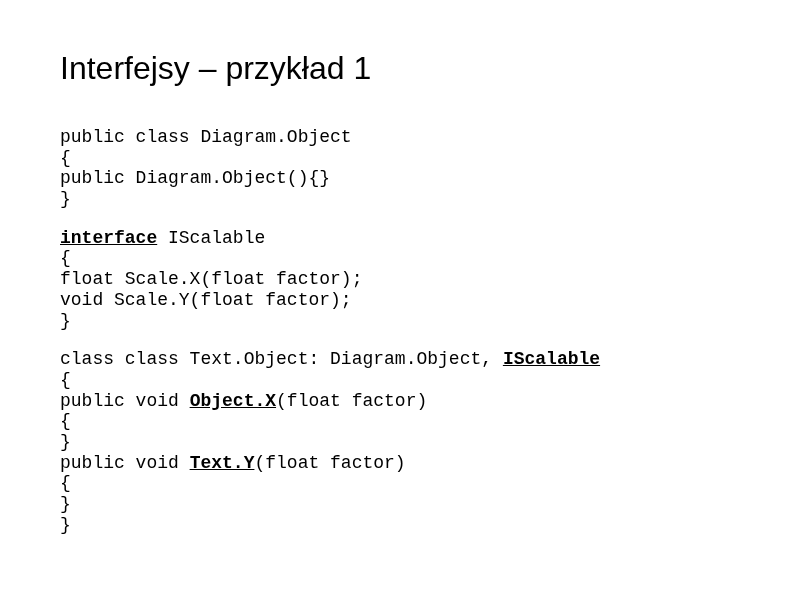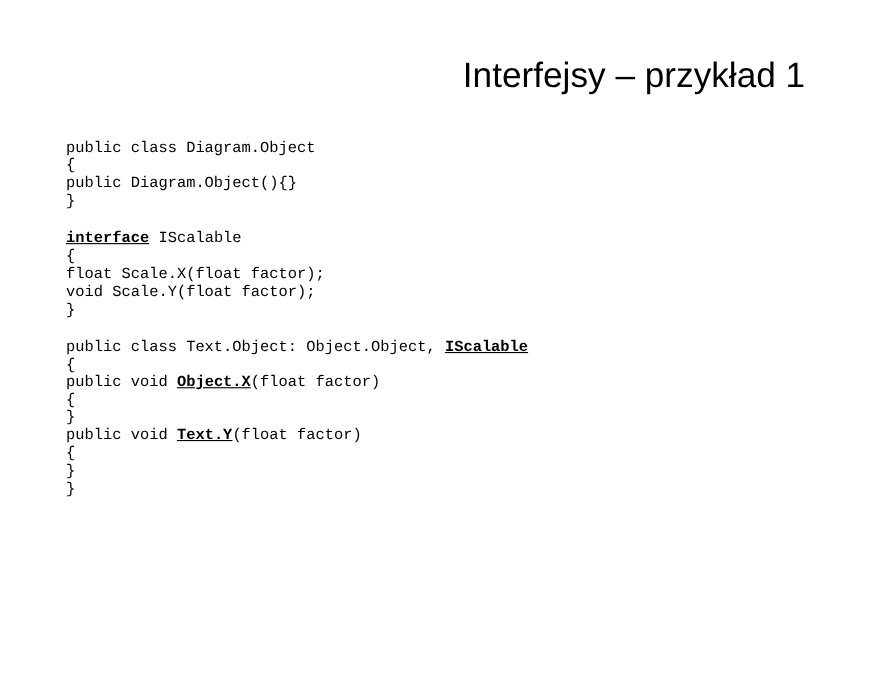--- a/index.html
+++ b/index.html
@@ -8,29 +8,29 @@
       box-sizing: border-box;
     }
     body {
       width: 792px;
       height: 612px;
       background: #ffffff;
       font-family: Arial, Helvetica, sans-serif;
       padding: 50px 60px;
     }
     .title {
-      text-align: right;
+      text-align: left;
       font-size: 32px;
       font-weight: normal;
       margin-bottom: 40px;
       color: #000;
     }
     .code-block {
       font-family: "Courier New", Courier, monospace;
-      font-size: 14px;
+      font-size: 18px;
       line-height: 1.15;
       white-space: pre;
       color: #000;
       margin-bottom: 18px;
     }
     .bold {
       font-weight: bold;
       text-decoration: underline;
     }
   </style>
@@ -43,21 +43,21 @@
 <span>{</span>
 <span>public Diagram.Object(){}</span>
 <span>}</span></div>
 
 <div class="code-block"><span class="bold">interface</span><span> IScalable</span>
 <span>{</span>
 <span>float Scale.X(float factor);</span>
 <span>void Scale.Y(float factor);</span>
 <span>}</span></div>
 
-<div class="code-block"><span>public class Text.Object: Object.Object, </span><span class="bold">IScalable</span>
+<div class="code-block"><span>class class Text.Object: Diagram.Object, </span><span class="bold">IScalable</span>
 <span>{</span>
 <span>public void </span><span class="bold">Object.X</span><span>(float factor)</span>
 <span>{</span>
 <span>}</span>
 <span>public void </span><span class="bold">Text.Y</span><span>(float factor)</span>
 <span>{</span>
 <span>}</span>
 <span>}</span></div>
 
 </body></html>

